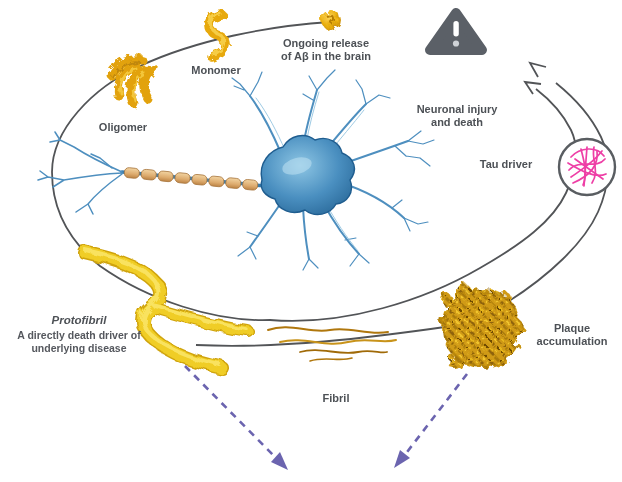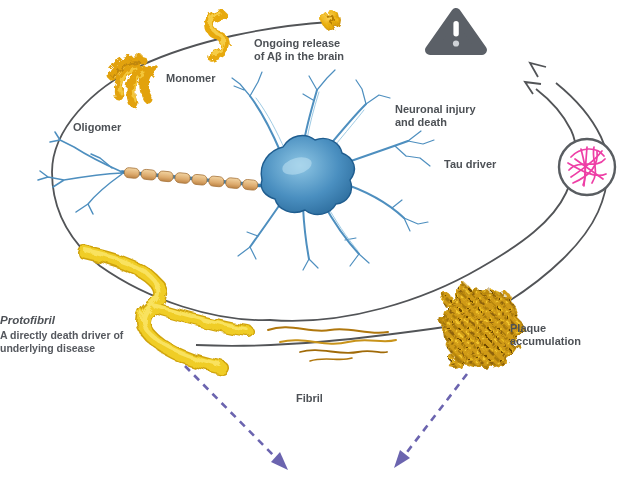--- a/index.html
+++ b/index.html
@@ -3,24 +3,24 @@
 <meta charset="utf-8">
 <style>
   html,body{margin:0;padding:0;background:#ffffff;}
   #stage{
     position:relative;width:622px;height:482px;background:#ffffff;overflow:hidden;
     font-family:"Liberation Sans",sans-serif;
   }
   #art{position:absolute;left:0;top:0;}
   .lbl{
     position:absolute;font-weight:700;font-size:11px;line-height:1.2;
-    color:#4d5156;text-align:left;white-space:pre-line;pointer-events:none;
+    color:#4d5156;text-align:center;white-space:pre-line;pointer-events:none;
   }
   .lbl-oligomer{left:73px;top:121px;width:100px;}
-  .lbl-monomer{left:166px;top:64px;width:100px;margin-top:8px;}
+  .lbl-monomer{left:166px;top:64px;width:100px;}
   .lbl-ongoing{left:254px;top:37px;width:144px;}
   .lbl-neuronal{left:395px;top:59px;width:124px;margin-top:44px;}
   .lbl-tau{left:444px;top:158px;width:124px;}
   .lbl-plaque{left:510px;top:322px;width:124px;}
   .lbl-fibril{left:296px;top:380px;width:80px;margin-top:12px;}
   .lbl-protofibril-title{left:0px;top:314px;width:158px;font-size:11.5px;font-style:italic;}
   .lbl-protofibril-sub{left:0px;top:329px;width:158px;font-size:10.5px;line-height:1.25;color:#55585e;}
 </style>
 </head>
 <body>

